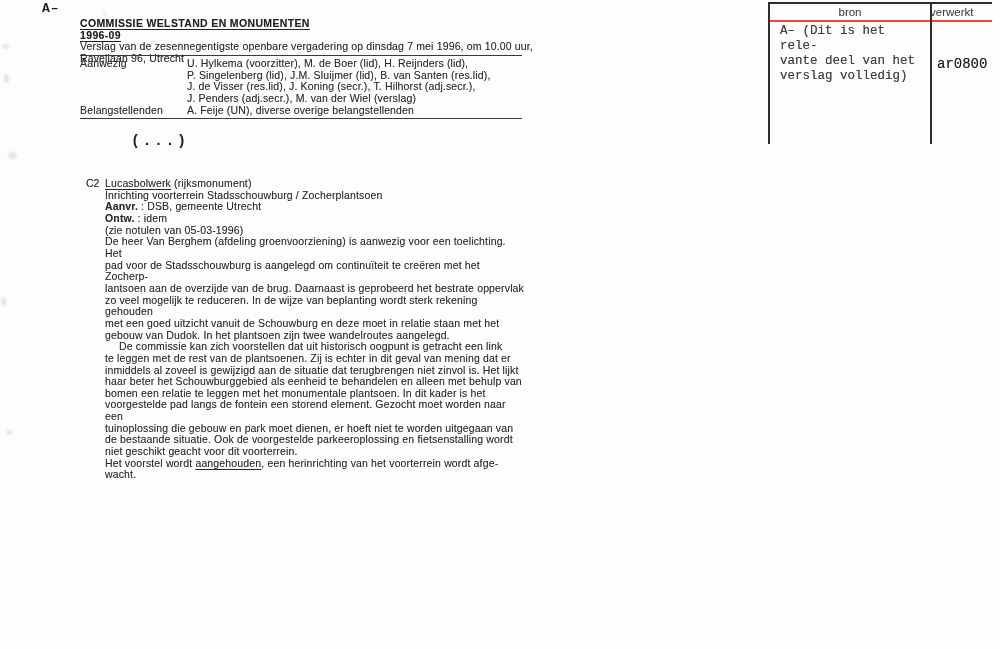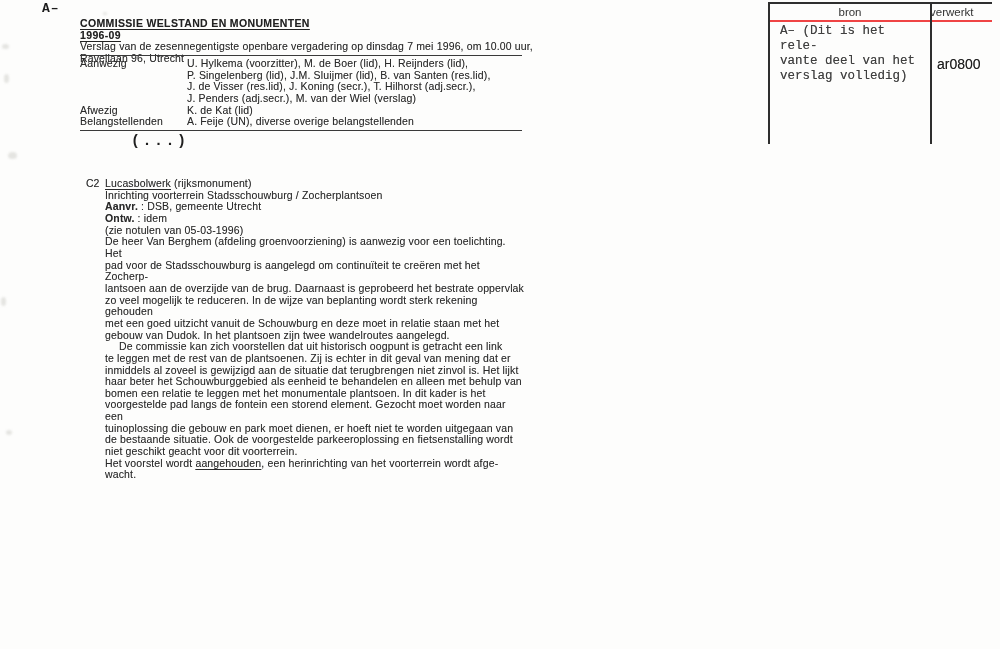--- a/index.html
+++ b/index.html
@@ -139,21 +139,21 @@
     width: 150px;
     font-family: "Liberation Mono", monospace;
     font-size: 12.5px;
     line-height: 15px;
     color: #404040;
     text-shadow: 0 0 0.5px rgba(20,20,20,0.5);
   }
   .stamp-code {
     position: absolute;
     left: 167px; top: 52px;
-    font-family: Liberation Sans, sans-serif;
+    font-family: Liberation Mono, monospace;
     font-size: 14px;
     color: #1d1d1d;
     text-shadow: 0 0 0.5px rgba(20,20,20,0.5);
   }
 
   
   .smudge {
     position: absolute;
     background: #dcdcd8;
     border-radius: 50%;
@@ -181,24 +181,20 @@
 Ravellaan 96, Utrecht</div>
   </div>
 
   <div class="attendance">
     <div class="att-row">
       <div class="att-label">Aanwezig</div>
       <div class="att-value preline">U. Hylkema (voorzitter), M. de Boer (lid), H. Reijnders (lid),
 P. Singelenberg (lid), J.M. Sluijmer (lid), B. van Santen (res.lid),
 J. de Visser (res.lid), J. Koning (secr.), T. Hilhorst (adj.secr.),
 J. Penders (adj.secr.), M. van der Wiel (verslag)</div>
-    </div>
-    <div class="att-row">
-      <div class="att-label">Afwezig</div>
-      <div class="att-value preline">K. de Kat (lid)</div>
     </div>
     <div class="att-row">
       <div class="att-label">Belangstellenden</div>
       <div class="att-value preline">A. Feije (UN), diverse overige belangstellenden</div>
     </div>
   </div>
 
   <div class="omission">(...)</div>
 
   <div class="item-code">C2</div>

